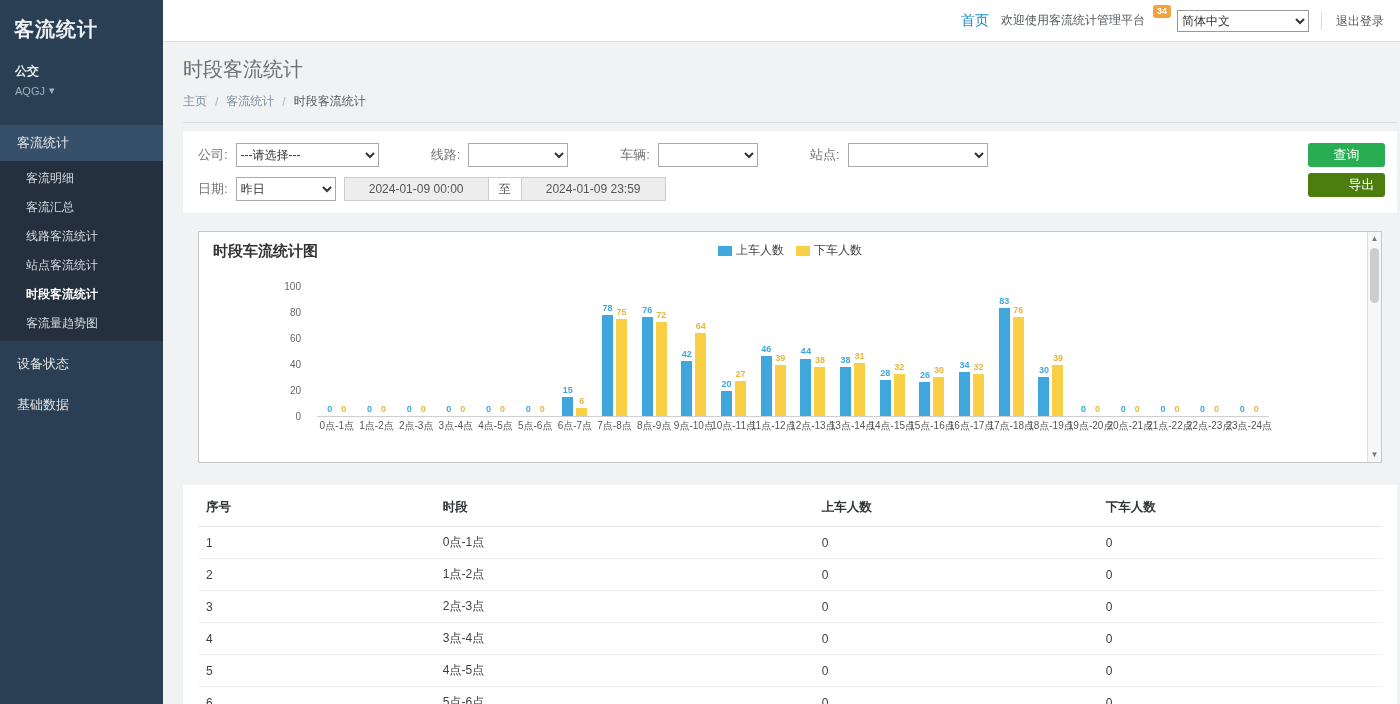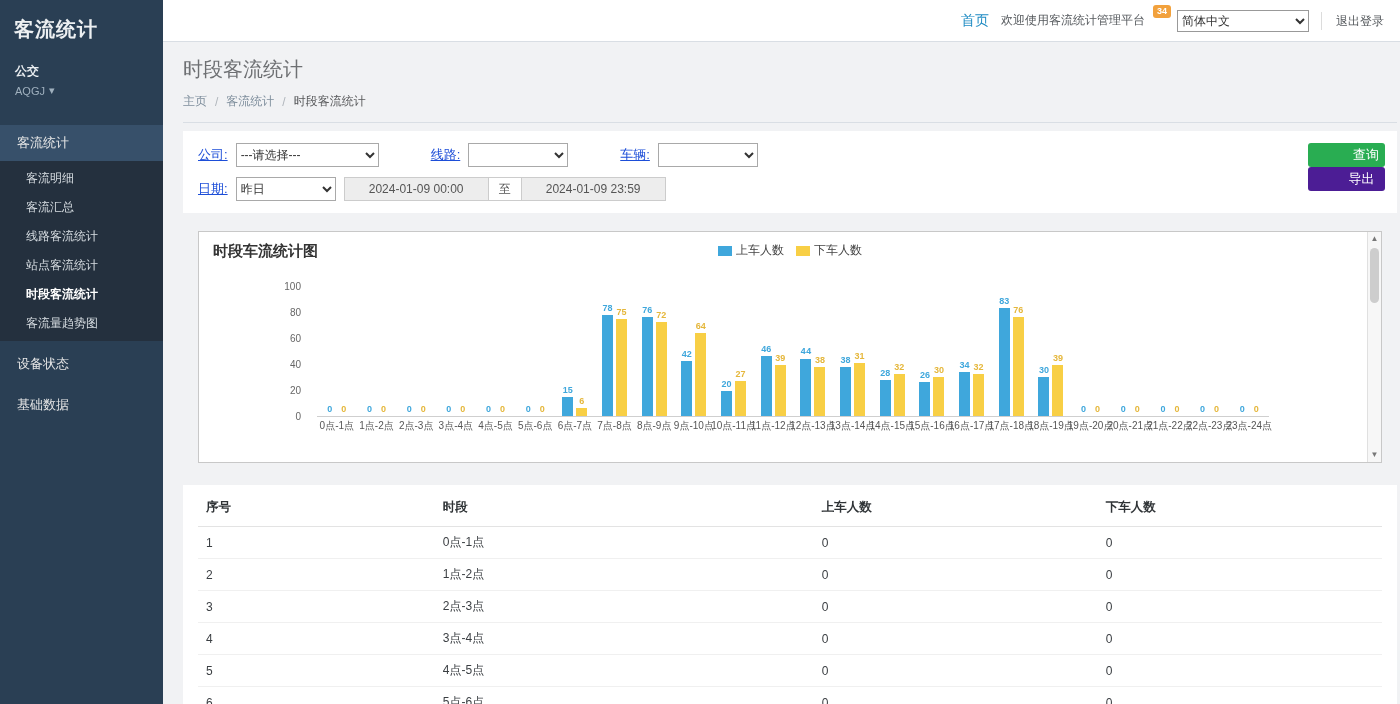--- a/index.html
+++ b/index.html
@@ -40,33 +40,33 @@
   .page-title { margin:0; font-size:20px; font-weight:normal; color:#6E7073; }
   .breadcrumb { margin-top:10px; font-size:12px; display:flex; gap:8px; align-items:center; }
   .bc-item { color:#7E8E9C; cursor:pointer; }
   .bc-item.current { color:#57585A; }
   .bc-sep { color:#B0B6BC; }
 
   
   .filter-card { background:#fff; margin-top:8px; padding:12px 15px 12px; position:relative; }
   .filter-row { display:flex; align-items:center; }
   .filter-row + .filter-row { margin-top:10px; }
-  .flabel { font-size:13px; color:#1d4ed8; margin-right:8px;text-decoration:underline; }
+  .flabel { font-size:13px; color:#737373; margin-right:8px; }
   .fgroup { display:flex; align-items:center; margin-right:52px; }
   .sel { height:24px; font-size:12px; color:#333; border:1px solid #A9A9A9; background:#fff; font-family:inherit; }
   .w143{width:143px} .w100{width:100px} .w140{width:140px}
   .date-group { display:flex; margin-left:8px; }
   .date-box { background:#EDEDED; border:1px solid #CCC; height:24px; line-height:22px; font-size:12px;
               color:#555; padding:0 8px; min-width:145px; text-align:center; }
   .date-to { background:#fff; border:1px solid #CCC; border-left:none; border-right:none; height:24px;
              line-height:22px; font-size:12px; color:#555; padding:0 10px; }
   .btn { position:absolute; right:12px; width:77px; height:24px; border:none; border-radius:3px;
          color:#fff; font-size:13px; cursor:pointer; font-family:inherit; }
-  .btn-query { top:12px; background:#29AD52;text-align:right; }
-  .btn-export { top:36px; background:#4c1d95;padding-left:36px; }
+  .btn-query { top:12px; background:#29AD52; }
+  .btn-export { top:42px; background:#4d7c0f;padding-left:36px; }
 
   
   .chart-card { margin:18px 15px 0; background:#fff; border:1px solid #C8C8C8; height:232px;
                 position:relative; overflow:hidden; }
   .chart-title { position:absolute; top:10px; left:14px; font-size:15px; font-weight:bold; color:#333; }
   .chart-legend { position:absolute; top:10px; left:50%; transform:translateX(-50%);
                   display:flex; gap:12px; align-items:center; }
   .legend-item { display:flex; align-items:center; gap:4px; cursor:pointer; }
   .legend-swatch { width:14px; height:10px; display:inline-block; }
   .legend-label { font-size:12px; color:#444; }
@@ -150,20 +150,24 @@
             <select class="sel w143"><option>---请选择---</option></select>
           </div>
           <div class="fgroup">
             <span class="flabel">线路:</span>
             <select class="sel w100"></select>
           </div>
           <div class="fgroup">
             <span class="flabel">车辆:</span>
             <select class="sel w100"></select>
           </div>
+          <div class="fgroup">
+            <span class="flabel">站点:</span>
+            <select class="sel w140"></select>
+          </div>
         </div>
         <div class="filter-row">
           <div class="fgroup" style="margin-right:0;">
             <span class="flabel">日期:</span>
             <select class="sel w100"><option>昨日</option></select>
           </div>
           <div class="date-group">
             <div class="date-box">2024-01-09 00:00</div>
             <div class="date-to">至</div>
             <div class="date-box">2024-01-09 23:59</div>

